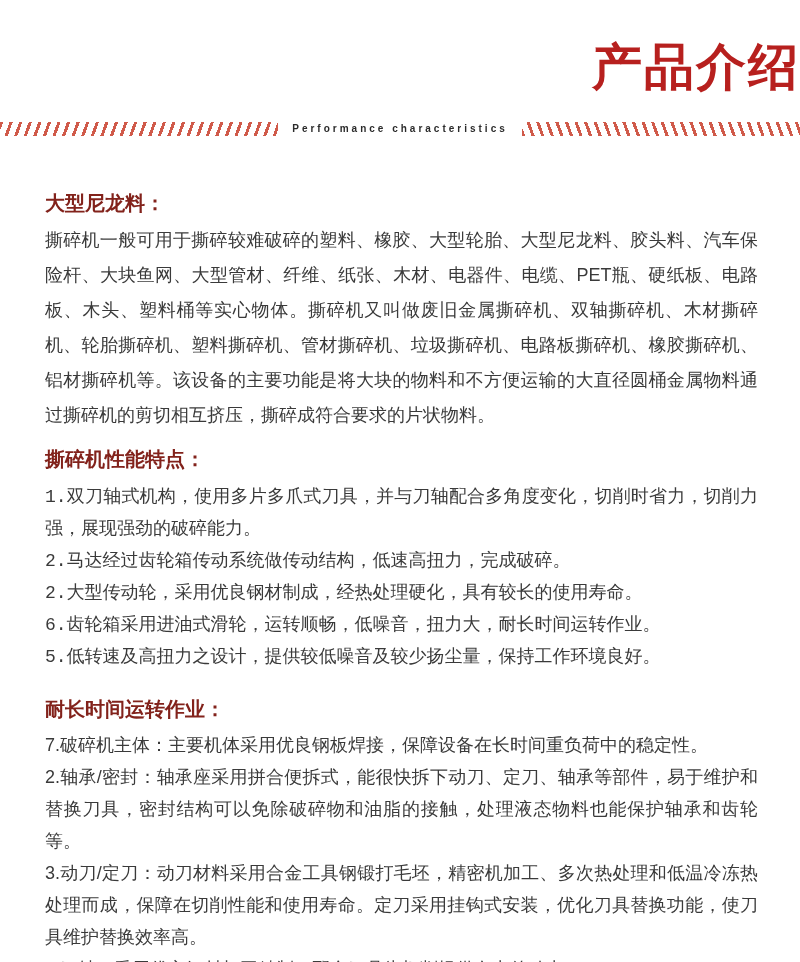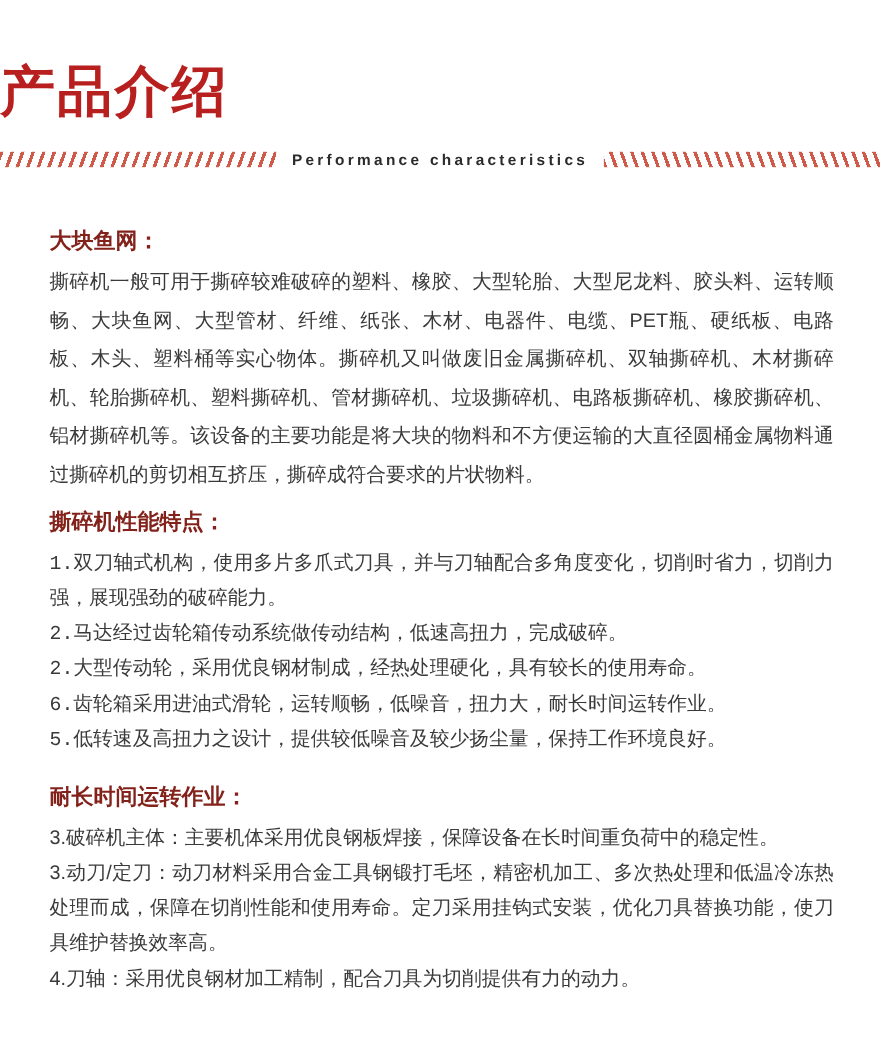--- a/index.html
+++ b/index.html
@@ -11,22 +11,22 @@
   * { box-sizing: border-box; }
   html, body { margin: 0; padding: 0; }
   body {
     width: 800px;
     height: 962px;
     background: #ffffff;
     font-family: "Liberation Sans", sans-serif;
     overflow: hidden;
   }
   .page-title {
-    margin: 52px 0 0 0;
-    text-align: left;
+    margin: 36px 0 0 0;
+    text-align: right;
     font-size: 50px;
     line-height: 62px;
     font-weight: 900;
     letter-spacing: 2px;
     color: var(--title-red);
   }
   .divider {
     margin-top: 22px;
     height: 17px;
     display: flex;
@@ -45,21 +45,21 @@
   }
   .stripes-right {
     background: repeating-linear-gradient(
       70deg,
       var(--stripe-red) 0px, var(--stripe-red) 3px,
       transparent 3px, transparent 9px
     );
   }
   .divider-label {
     padding: 0 14px;
-    font-size: 14px;
+    font-size: 10px;
     font-weight: bold;
     letter-spacing: 3px;
     color: #2b2b2b;
     white-space: nowrap;
   }
   .content {
     padding: 0 42px 0 45px;
   }
   .section-heading {
     margin: 0 0 8px 0;
@@ -89,33 +89,34 @@
 
 <div class="divider">
   <div class="stripes stripes-left"></div>
   <div class="divider-label">Performance characteristics</div>
   <div class="stripes stripes-right"></div>
 </div>
 
 <div class="content">
 
   <div class="section section-intro">
-    <h2 class="section-heading">大块鱼网：</h2>
-    <p>撕碎机一般可用于撕碎较难破碎的塑料、橡胶、大型轮胎、大型尼龙料、胶头料、运转顺畅、大块鱼网、大型管材、纤维、纸张、木材、电器件、电缆、PET瓶、硬纸板、电路板、木头、塑料桶等实心物体。撕碎机又叫做废旧金属撕碎机、双轴撕碎机、木材撕碎机、轮胎撕碎机、塑料撕碎机、管材撕碎机、垃圾撕碎机、电路板撕碎机、橡胶撕碎机、铝材撕碎机等。该设备的主要功能是将大块的物料和不方便运输的大直径圆桶金属物料通过撕碎机的剪切相互挤压，撕碎成符合要求的片状物料。</p>
+    <h2 class="section-heading">大型尼龙料：</h2>
+    <p>撕碎机一般可用于撕碎较难破碎的塑料、橡胶、大型轮胎、大型尼龙料、胶头料、汽车保险杆、大块鱼网、大型管材、纤维、纸张、木材、电器件、电缆、PET瓶、硬纸板、电路板、木头、塑料桶等实心物体。撕碎机又叫做废旧金属撕碎机、双轴撕碎机、木材撕碎机、轮胎撕碎机、塑料撕碎机、管材撕碎机、垃圾撕碎机、电路板撕碎机、橡胶撕碎机、铝材撕碎机等。该设备的主要功能是将大块的物料和不方便运输的大直径圆桶金属物料通过撕碎机的剪切相互挤压，撕碎成符合要求的片状物料。</p>
   </div>
 
   <div class="section section-features">
     <h2 class="section-heading">撕碎机性能特点：</h2>
     <p>1.双刀轴式机构，使用多片多爪式刀具，并与刀轴配合多角度变化，切削时省力，切削力强，展现强劲的破碎能力。</p>
     <p>2.马达经过齿轮箱传动系统做传动结构，低速高扭力，完成破碎。</p>
     <p>2.大型传动轮，采用优良钢材制成，经热处理硬化，具有较长的使用寿命。</p>
     <p>6.齿轮箱采用进油式滑轮，运转顺畅，低噪音，扭力大，耐长时间运转作业。</p>
     <p>5.低转速及高扭力之设计，提供较低噪音及较少扬尘量，保持工作环境良好。</p>
   </div>
 
   <div class="section section-structure">
     <h2 class="section-heading">耐长时间运转作业：</h2>
-    <p>3.破碎机主体：主要机体采用优良钢板焊接，保障设备在长时间重负荷中的稳定性。</p>
+    <p>7.破碎机主体：主要机体采用优良钢板焊接，保障设备在长时间重负荷中的稳定性。</p>
+    <p>2.轴承/密封：轴承座采用拼合便拆式，能很快拆下动刀、定刀、轴承等部件，易于维护和替换刀具，密封结构可以免除破碎物和油脂的接触，处理液态物料也能保护轴承和齿轮等。</p>
     <p>3.动刀/定刀：动刀材料采用合金工具钢锻打毛坯，精密机加工、多次热处理和低温冷冻热处理而成，保障在切削性能和使用寿命。定刀采用挂钩式安装，优化刀具替换功能，使刀具维护替换效率高。</p>
     <p>4.刀轴：采用优良钢材加工精制，配合刀具为切削提供有力的动力。</p>
   </div>
 
 </div>
 
 </body></html>

